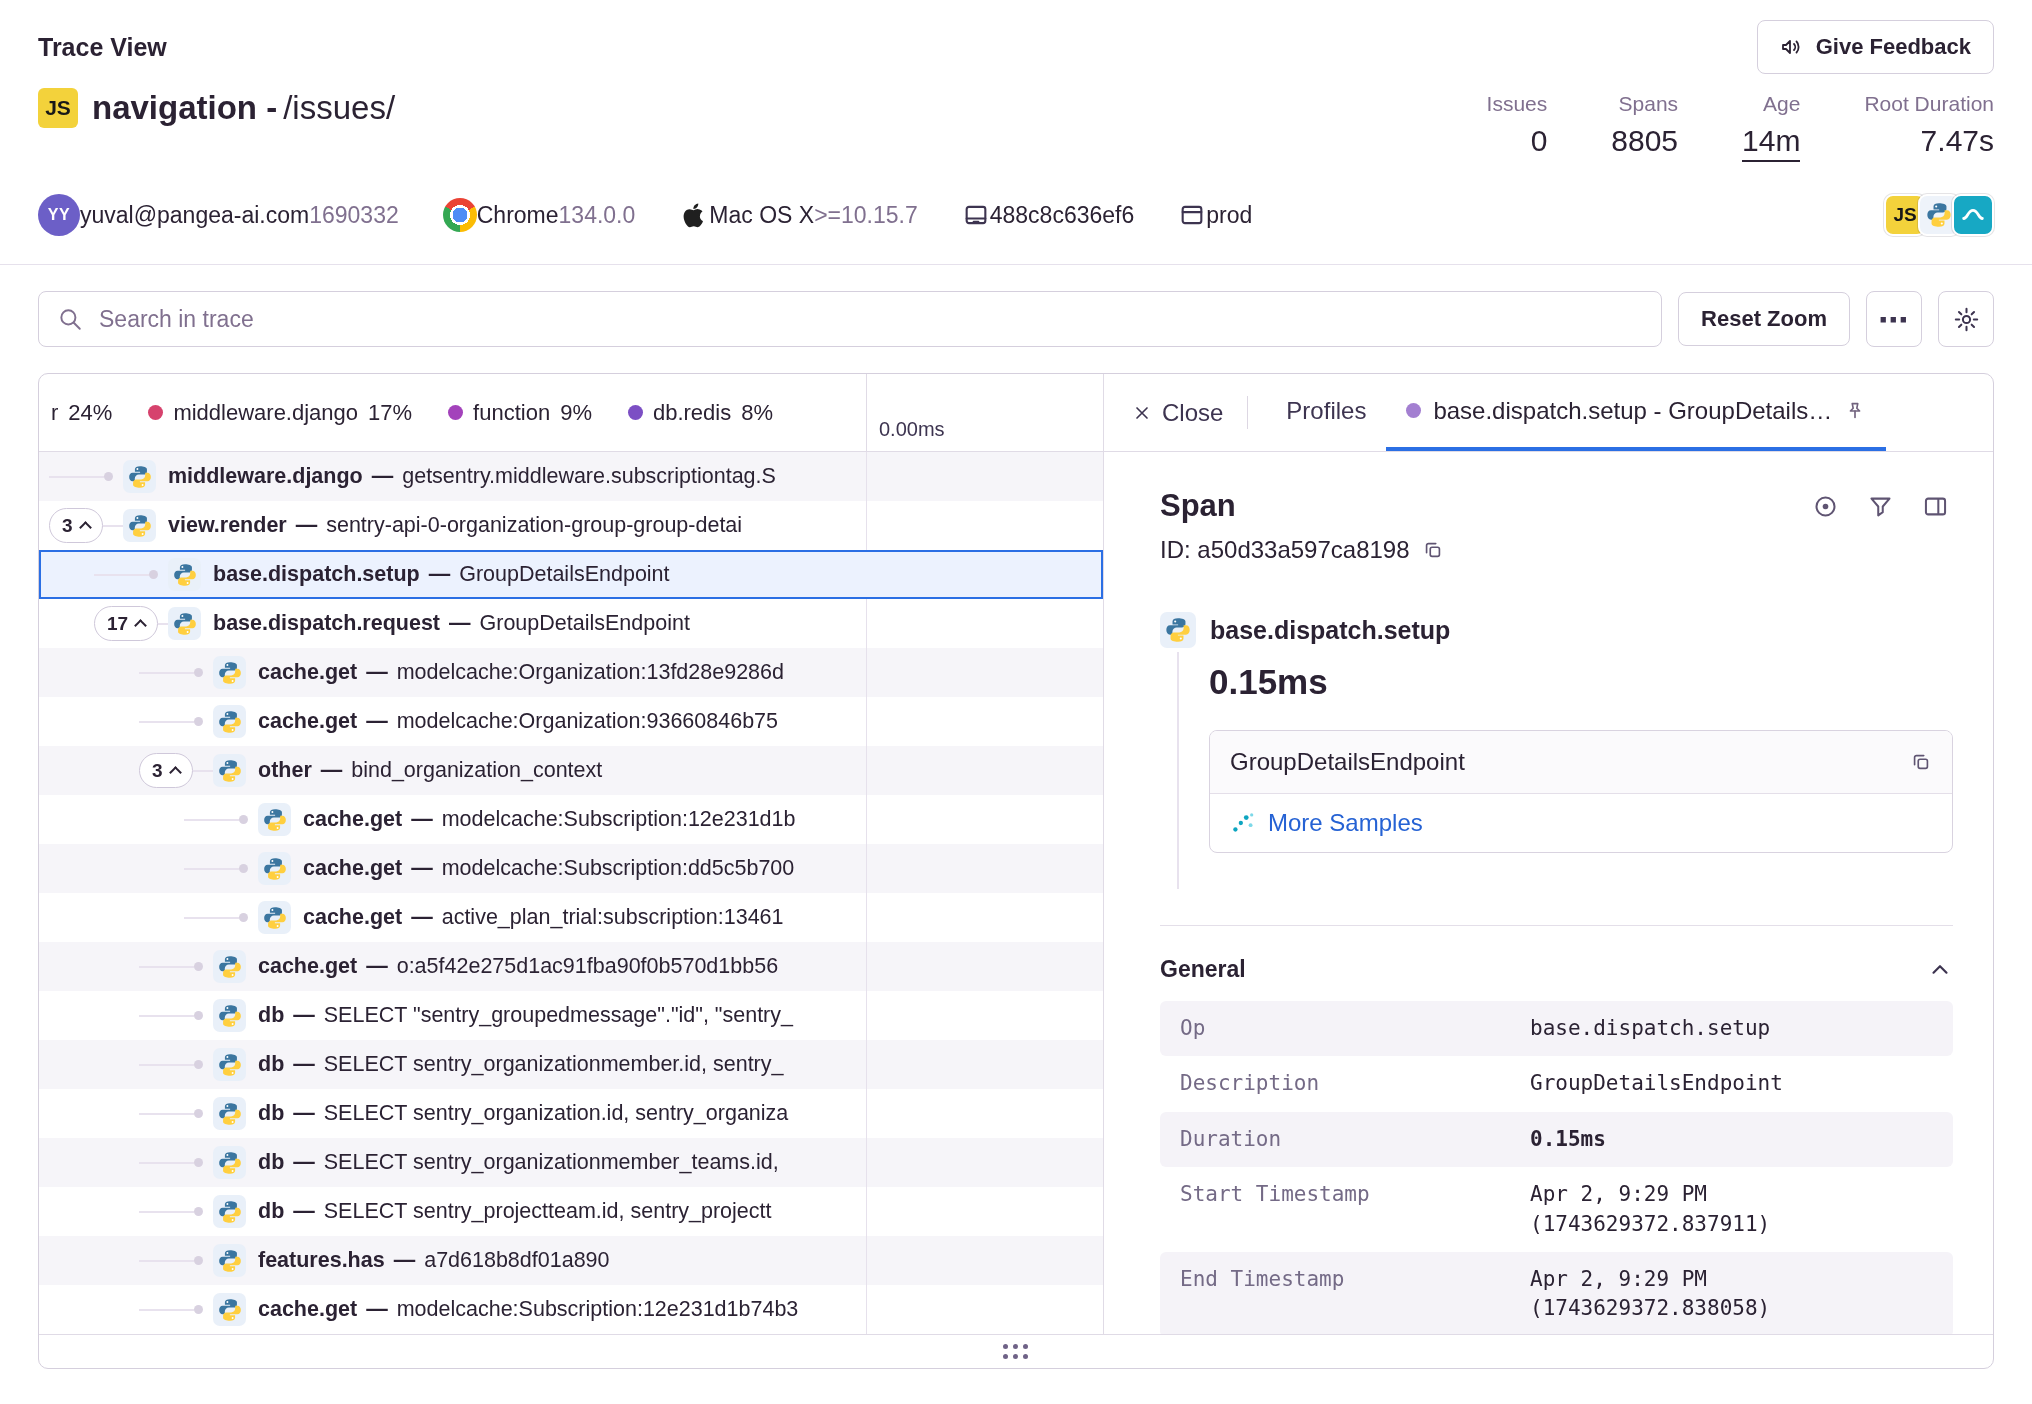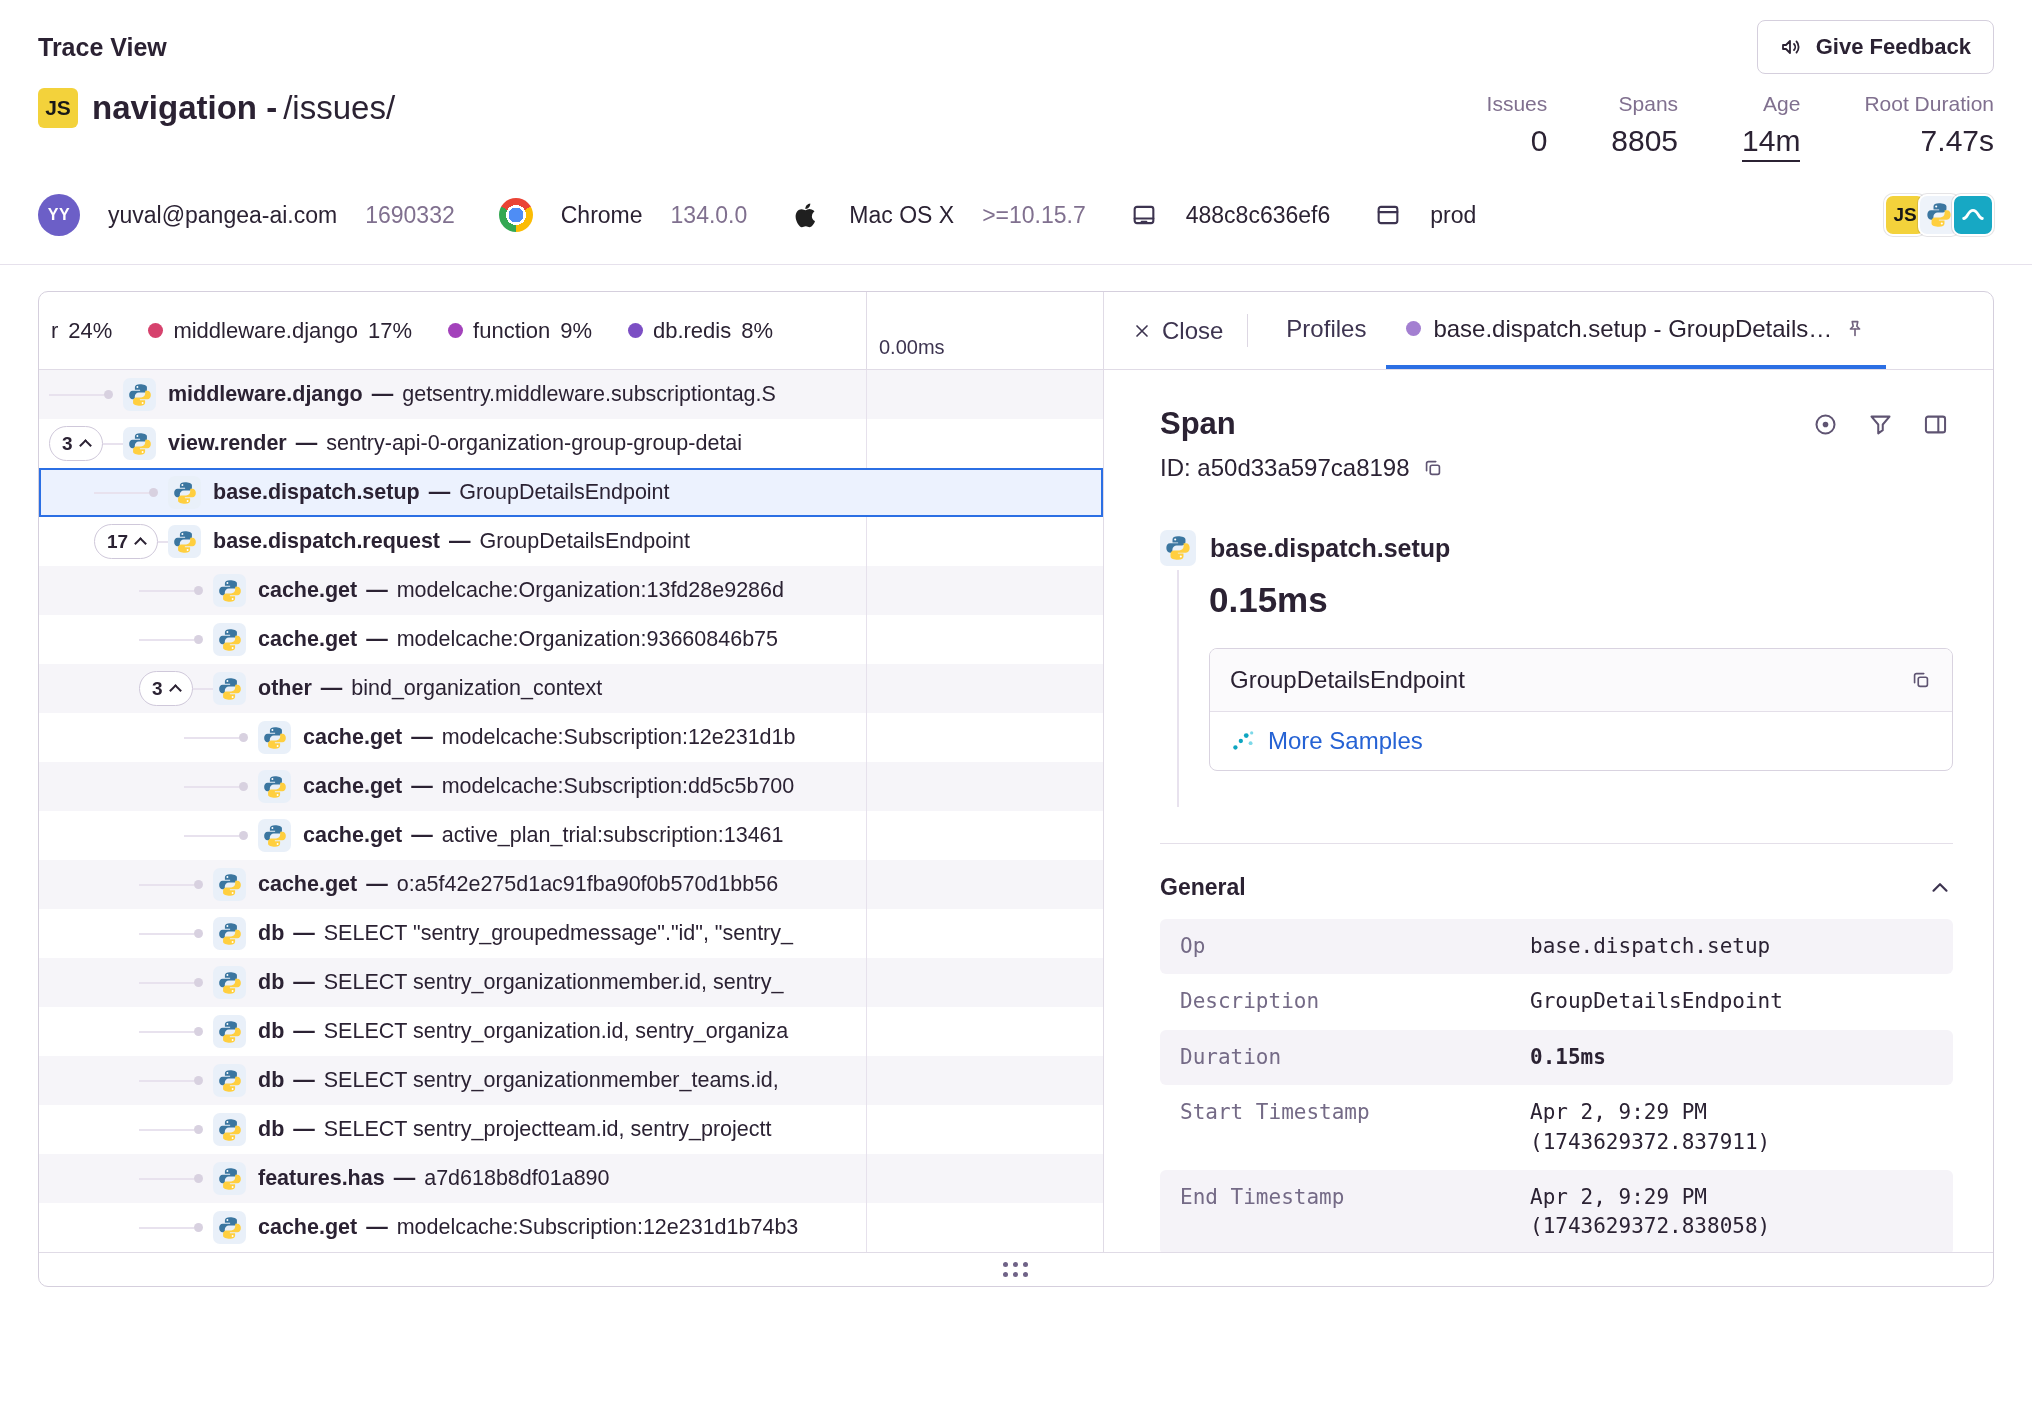--- a/index.html
+++ b/index.html
@@ -31,21 +31,21 @@
   .trace-title .path { font-weight: 400; margin-left: 6px; }
   .trace-id-row { display: flex; align-items: center; gap: 12px; margin-top: 10px; font-size: 24px; color: #3d3450; }
   .stats { display: flex; gap: 64px; margin-top: 4px; }
   .stat { display: flex; flex-direction: column; align-items: flex-end; }
   .stat-label { font-size: 21px; color: #80708f; }
   .stat-value { font-size: 30px; margin-top: 8px; }
   .stat-value.u-dashed { border-bottom: 2px solid #2b2233; padding-bottom: 2px; }
 
   .meta-band { border-bottom: 1px solid #e6e1ec; }
   .meta-row { display: flex; align-items: center; gap: 44px; margin-top: 32px; padding-bottom: 28px; }
-  .meta-item { display: flex; align-items: center; gap: 28px; font-size: 23px; text-align: right; }
+  .meta-item { display: flex; align-items: center; gap: 0; font-size: 23px; text-align: right; }
   .meta-name { color: #2b2233; }
   .meta-val { color: #80708f; }
   .avatar {
     width: 42px; height: 42px; border-radius: 50%; background: #6c5fc7; color: #fff;
     display: flex; align-items: center; justify-content: center; font-size: 16px; font-weight: 700; letter-spacing: .5px;
   }
   .chrome-icon {
     width: 34px; height: 34px; border-radius: 50%;
     background:
       radial-gradient(circle at 50% 50%, #4e8df5 0 7.5px, #fff 7.5px 10px, rgba(0,0,0,0) 10px),
@@ -242,20 +242,37 @@
         </span>
         <span class="tile prof">
           <svg width="28" height="28" viewBox="0 0 24 24" fill="none" stroke="#fff" stroke-width="2.4" stroke-linecap="round">
             <path d="M4 15c3.5 0 3.5-7 8-7s4.5 7 8 7"></path>
           </svg>
         </span>
       </div>
     </div>
   </div>
 
+  <div class="toolbar px">
+    <div class="search-box">
+      <svg width="26" height="26" viewBox="0 0 24 24" fill="none" stroke="currentColor" stroke-width="1.8" stroke-linecap="round">
+        <circle cx="10.5" cy="10.5" r="6.5"></circle>
+          <path d="M15.5 15.5L21 21"></path>
+      </svg>
+      <input type="text" placeholder="Search in trace" style="">
+    </div>
+    <button class="btn">Reset Zoom</button>
+    <button class="btn icon-btn more-btn">⋯</button>
+    <button class="btn icon-btn">
+      <svg width="27" height="27" viewBox="0 0 24 24" fill="none" stroke="#3d3450" stroke-width="1.8" stroke-linecap="round">
+        <circle cx="12" cy="12" r="3.2"></circle>
+        <path d="M12 2.5v3M12 18.5v3M2.5 12h3M18.5 12h3M5.3 5.3l2.1 2.1M16.6 16.6l2.1 2.1M18.7 5.3l-2.1 2.1M7.4 16.6l-2.1 2.1"></path>
+      </svg>
+    </button>
+  </div>
 
   <div class="frame">
     <div class="frame-top">
       <div class="legend-cell">
           <span class="legend-item">
 
     <span class="legend-label">r</span>
     <span class="legend-pct">24%</span>
   </span>
           <span class="legend-item">

